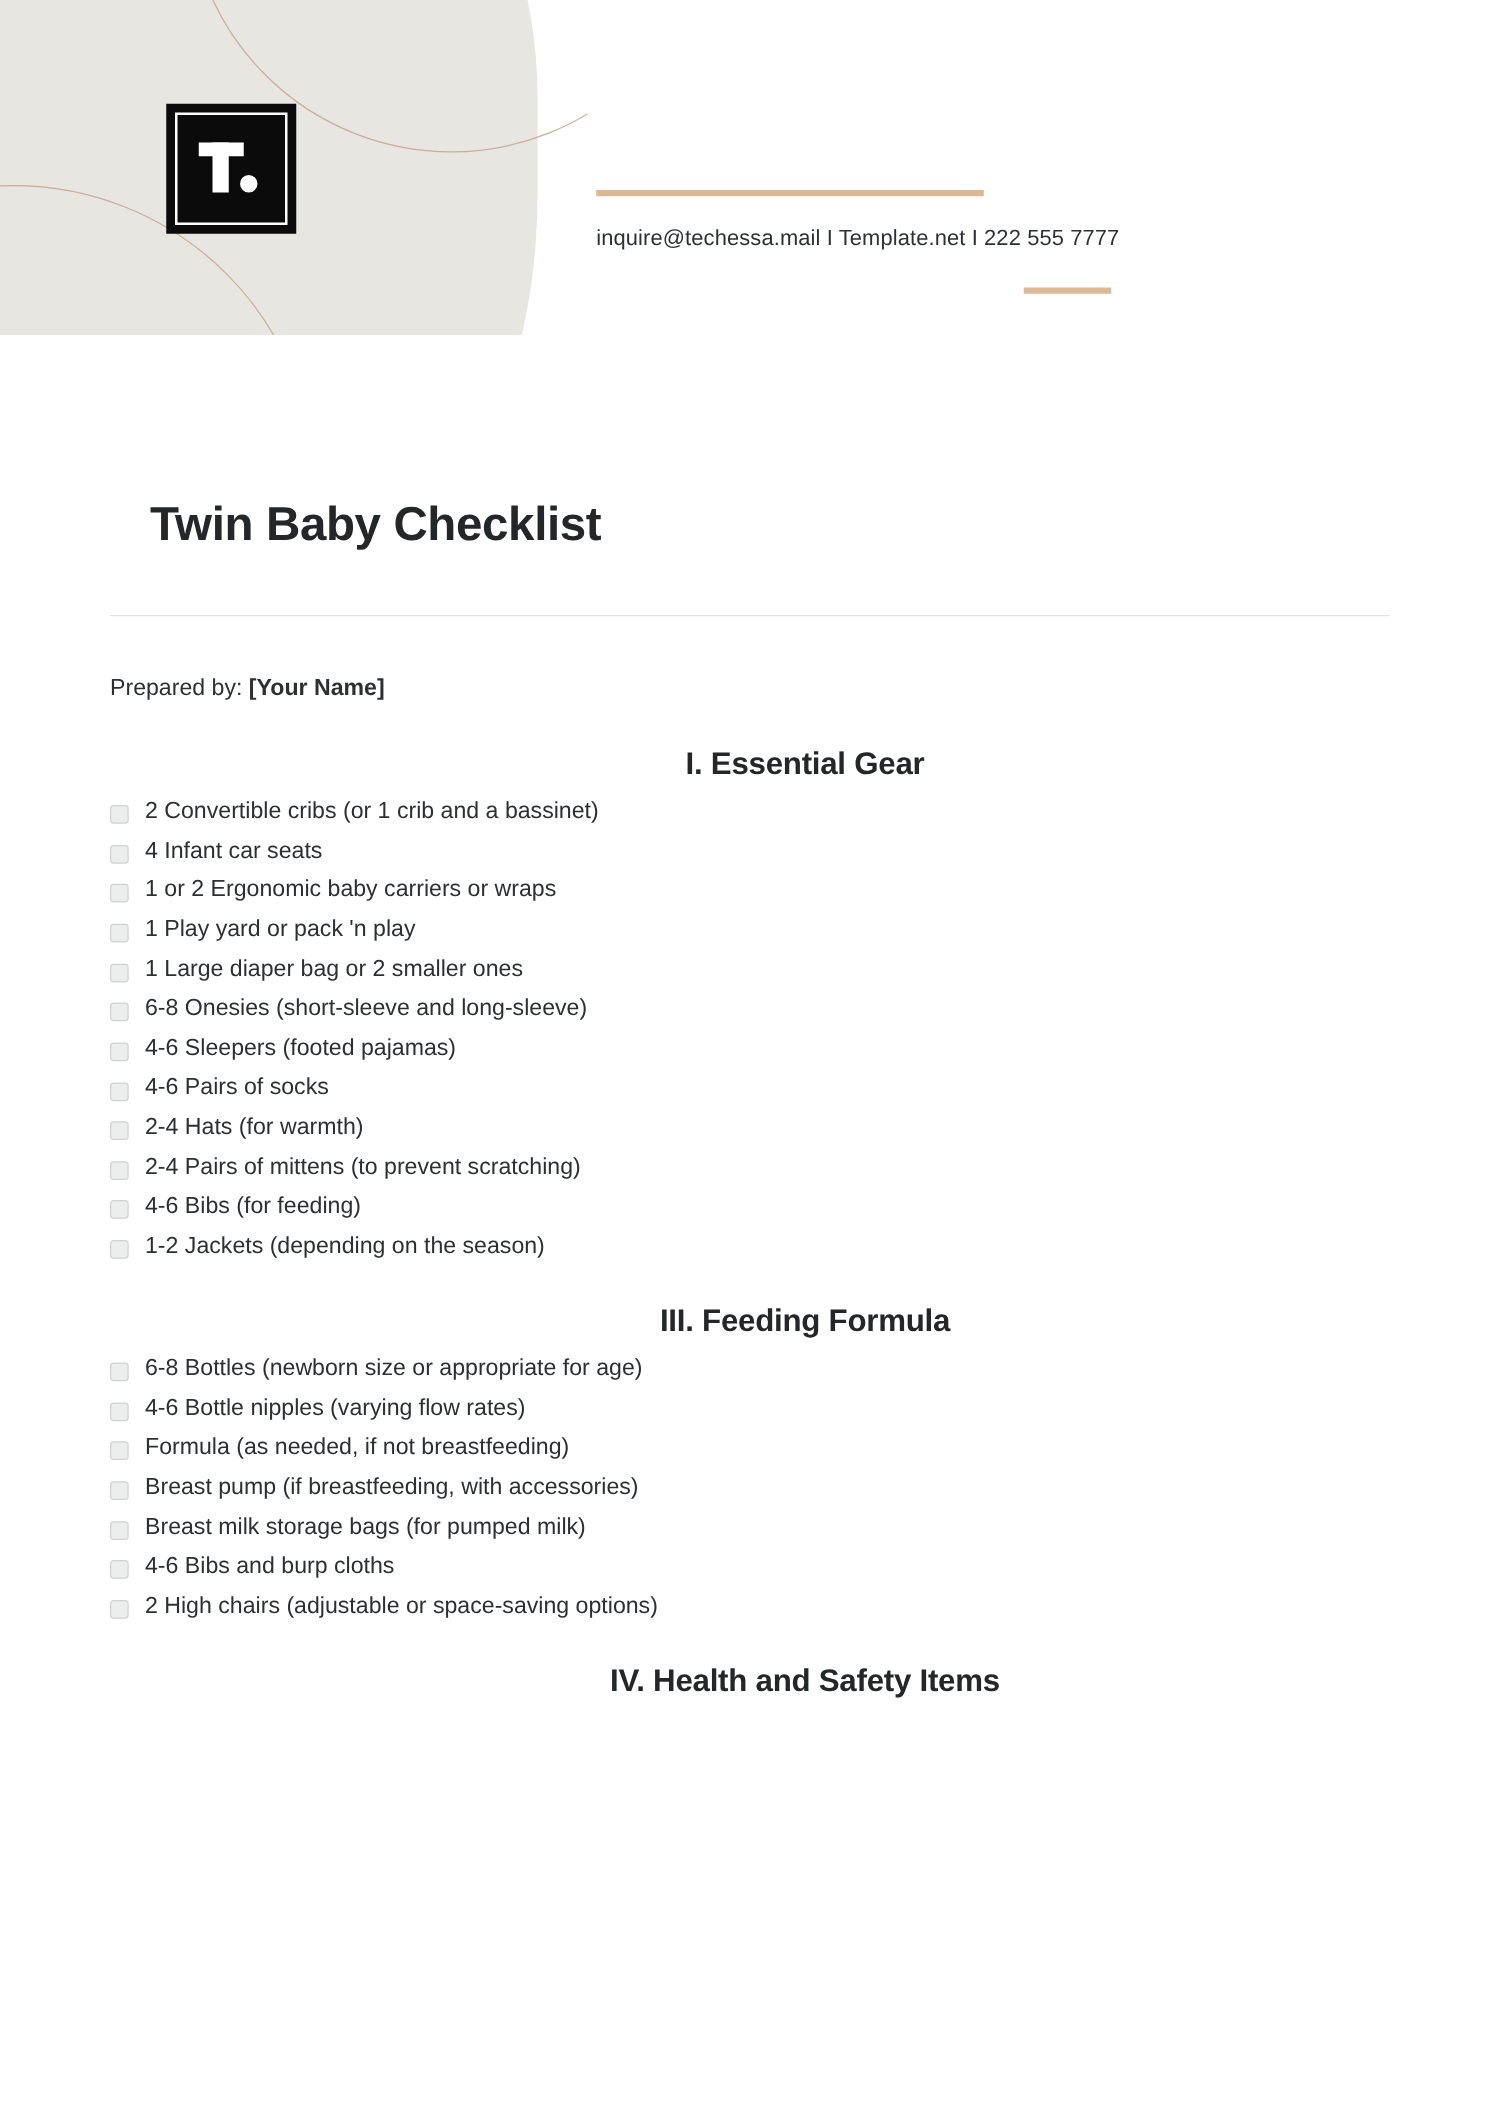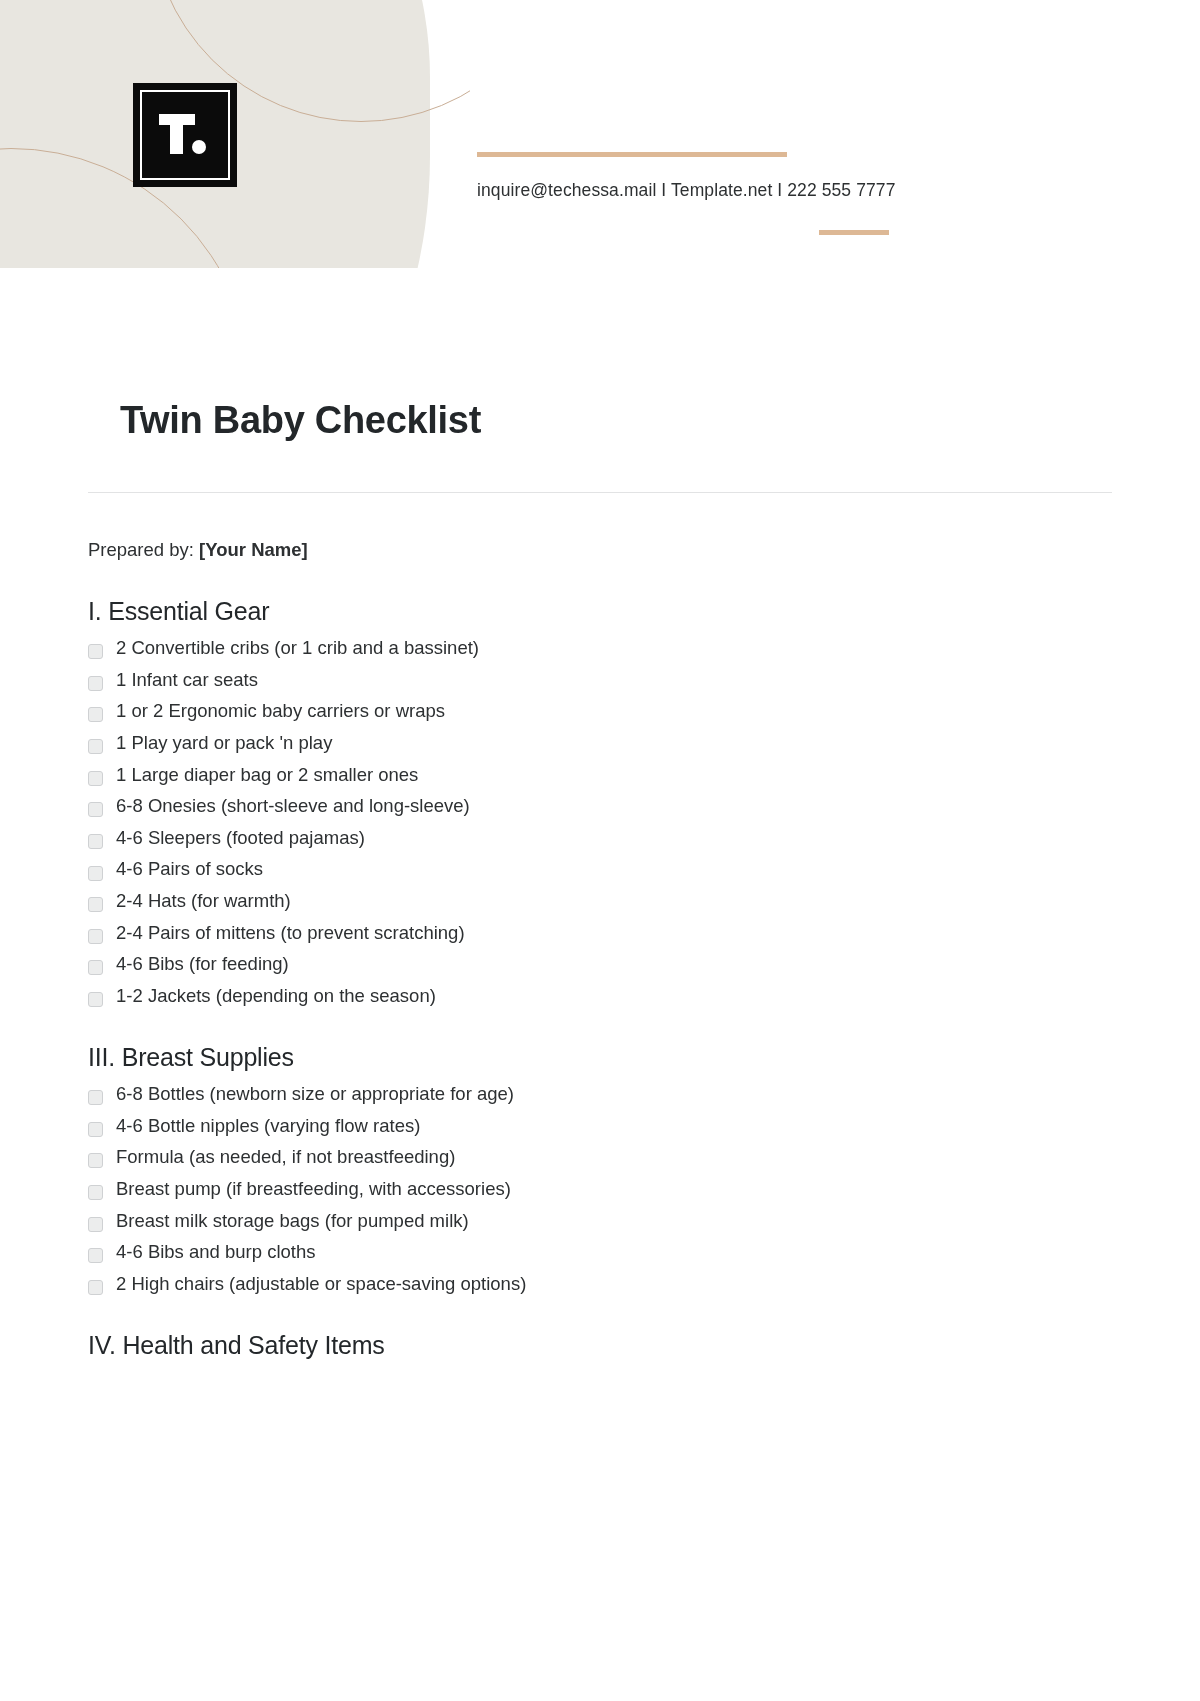--- a/index.html
+++ b/index.html
@@ -159,24 +159,25 @@
   }
   .prepared-by .value {
     font-weight: bold;
   }
 
   .section {
     margin: 0 0 0 88px;
   }
   .section-heading {
     font-size: 25px;
-    font-weight: normal;
+    font-weight: bold;
     color: #23272a;
     margin: 36px 0 10px 0;
     letter-spacing: -0.2px;
+    text-align: center;
   }
   .check-item {
     display: flex;
     align-items: flex-end;
     margin: 0 0 8.5px 0;
   }
   .checkbox {
     width: 15px;
     height: 15px;
     min-width: 15px;
@@ -232,21 +233,21 @@
 
   <div id="sections-root">
       <div class="section">
         <div class="section-heading">I. Essential Gear</div>
         <div class="check-item">
           <span class="checkbox"></span>
           <span class="check-label">2 Convertible cribs (or 1 crib and a bassinet)</span>
         </div>
         <div class="check-item">
           <span class="checkbox"></span>
-          <span class="check-label">1 Infant car seats</span>
+          <span class="check-label">4 Infant car seats</span>
         </div>
         <div class="check-item">
           <span class="checkbox"></span>
           <span class="check-label">1 or 2 Ergonomic baby carriers or wraps</span>
         </div>
         <div class="check-item">
           <span class="checkbox"></span>
           <span class="check-label">1 Play yard or pack 'n play</span>
         </div>
         <div class="check-item">
@@ -278,21 +279,21 @@
         <div class="check-item">
           <span class="checkbox"></span>
           <span class="check-label">4-6 Bibs (for feeding)</span>
         </div>
         <div class="check-item">
           <span class="checkbox"></span>
           <span class="check-label">1-2 Jackets (depending on the season)</span>
         </div>
       </div>
       <div class="section">
-        <div class="section-heading">III. Breast Supplies</div>
+        <div class="section-heading">III. Feeding Formula</div>
         <div class="check-item">
           <span class="checkbox"></span>
           <span class="check-label">6-8 Bottles (newborn size or appropriate for age)</span>
         </div>
         <div class="check-item">
           <span class="checkbox"></span>
           <span class="check-label">4-6 Bottle nipples (varying flow rates)</span>
         </div>
         <div class="check-item">
           <span class="checkbox"></span>

